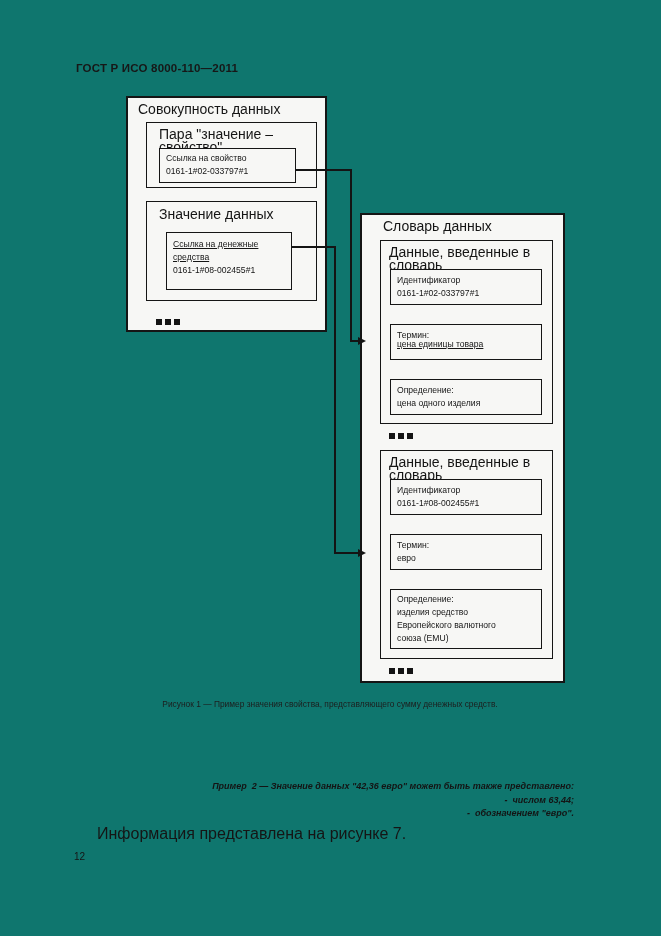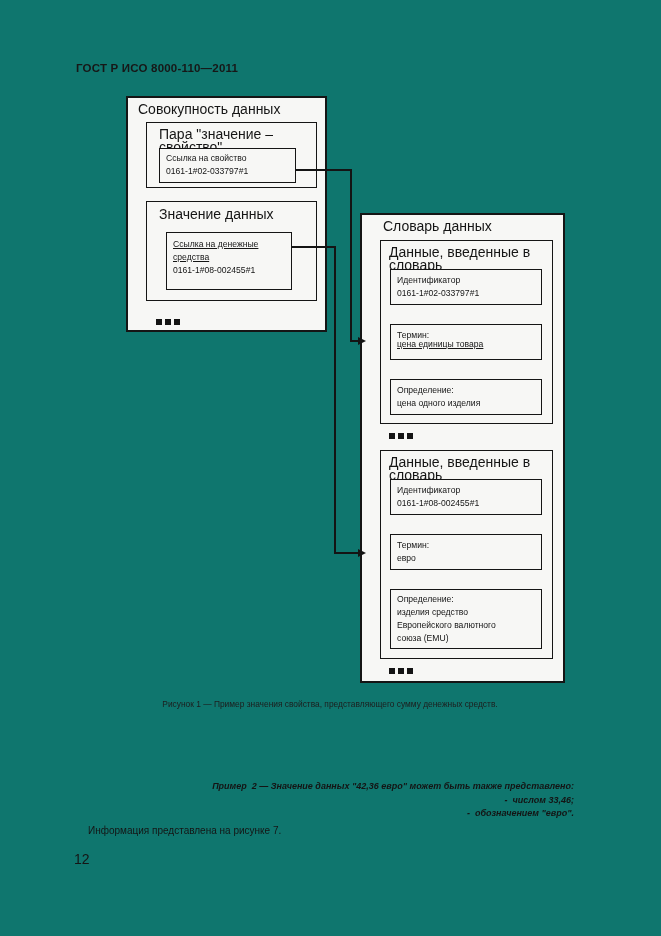--- a/index.html
+++ b/index.html
@@ -113,31 +113,31 @@
     font-size: 9px;
     line-height: 13.5px;
     font-style: italic;
     font-weight: bold;
     color: #141414;
   }
   #example-block .ex-line { white-space: pre; text-align: right; }
 
   #closing-note {
     position: absolute;
-    left: 88px;
+    left: 97px;
     top: 825px;
-    font-size: 10px;
+    font-size: 16px;
     color: #151515;
   }
 
   #page-number {
     position: absolute;
     left: 74px;
     top: 851px;
-    font-size: 14px;
+    font-size: 10px;
     color: #151515;
   }
 </style>
 </head>
 <body>
 
 <div id="page">
 
   <div id="doc-header">ГОСТ Р ИСО 8000-110—2011</div>
 
@@ -225,21 +225,21 @@
     <div class="arrow" style="left:358px; top:549px;"></div>
 
   </div>
 
   <div id="fig-caption">
     <div>Рисунок  1 — Пример значения свойства, представляющего сумму денежных средств.</div>
   </div>
 
   <div id="example-block">
     <div class="ex-line">Пример  2 — Значение данных "42,36 евро" может быть также представлено:</div>
-    <div class="ex-line">-  числом 33,46;</div>
+    <div class="ex-line">-  числом 63,44;</div>
     <div class="ex-line">-  обозначением "евро".</div>
   </div>
 
   <div id="closing-note">Информация представлена на рисунке 7.</div>
 
   <div id="page-number">12</div>
 
 </div>
 
 </body></html>

